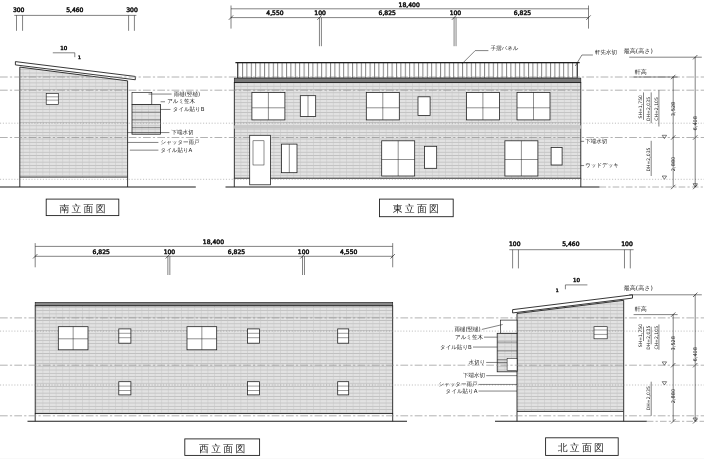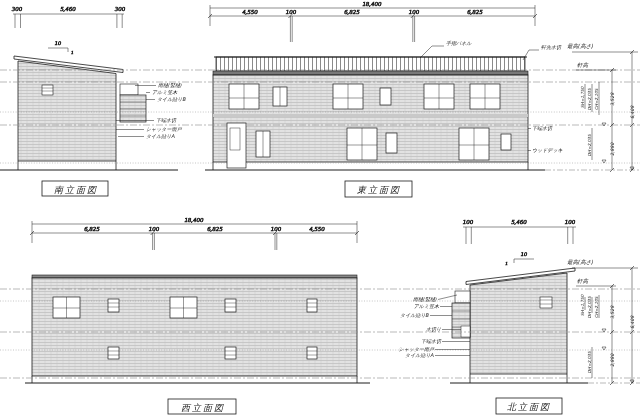--- a/index.html
+++ b/index.html
@@ -1,17 +1,17 @@
 <!DOCTYPE html>
 <html><head>
 <meta charset="utf-8">
 <style>
   html,body{margin:0;padding:0;background:#f2f2f2;}
   .sheet{position:relative;width:640px;height:417px;background:#ffffff;overflow:hidden;
-         font-family:"DejaVu Sans","Liberation Sans",sans-serif;font-style:italic;}
+         font-family:"DejaVu Sans","Liberation Sans",sans-serif;}
   svg{display:block}
   svg text{fill:#1c1c1c;font-family:"DejaVu Sans","Liberation Sans",sans-serif;}
   .dimtxt{font-size:5.5px;}
   .smalltxt{font-size:5px;}
   .tinytxt{font-size:4.2px;}
   .rottxt{font-size:4.6px;}
   .titletxt{font-size:9px;letter-spacing:2px;}
 </style>
 </head>
 <body>

